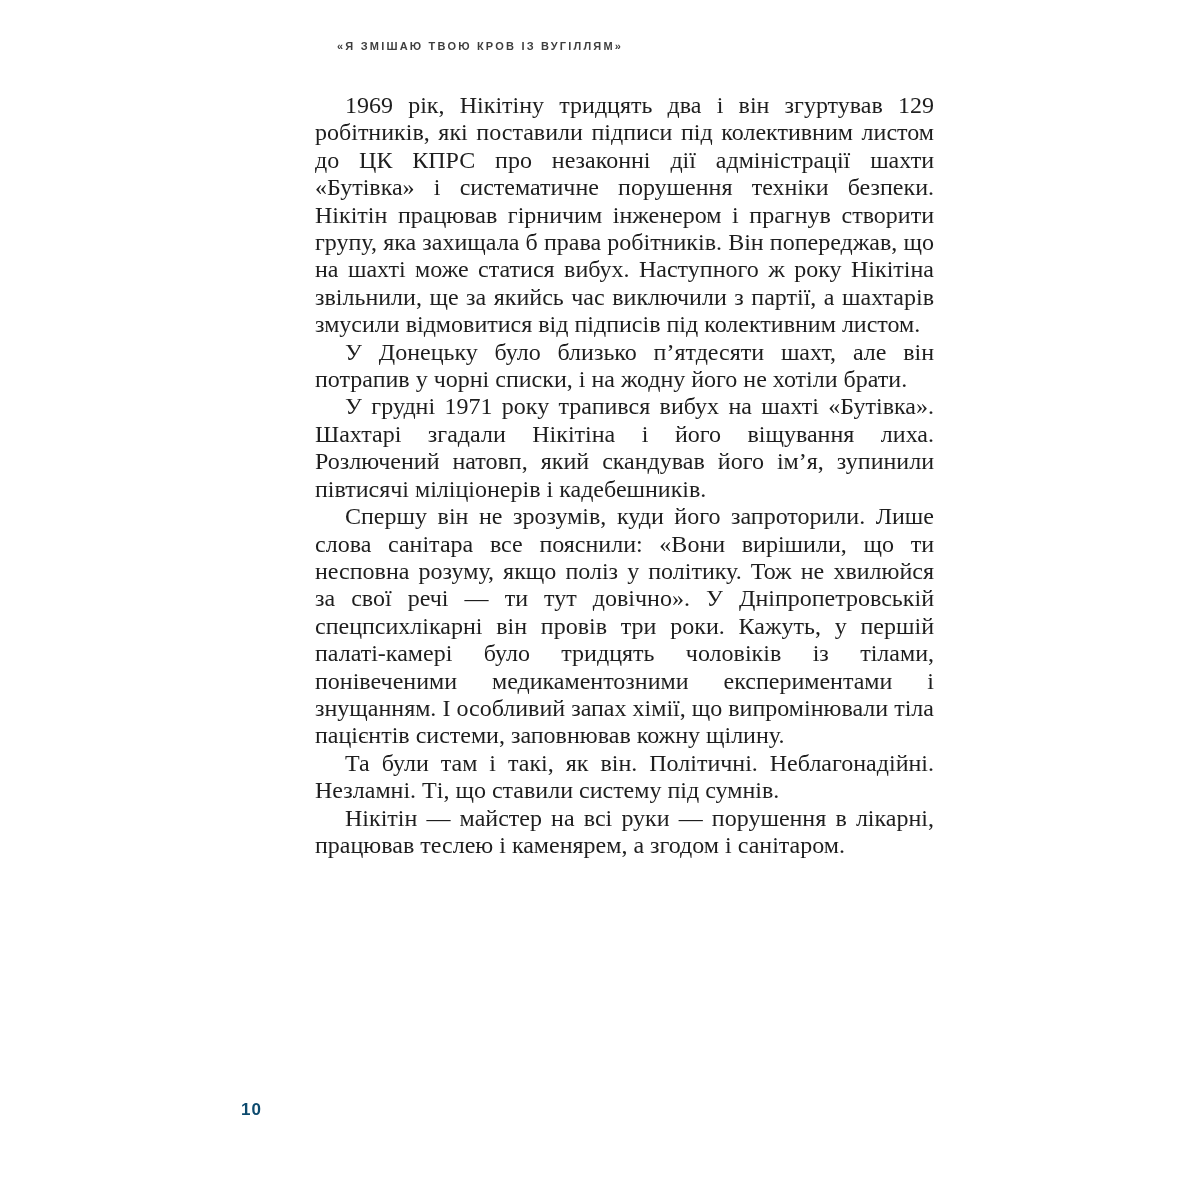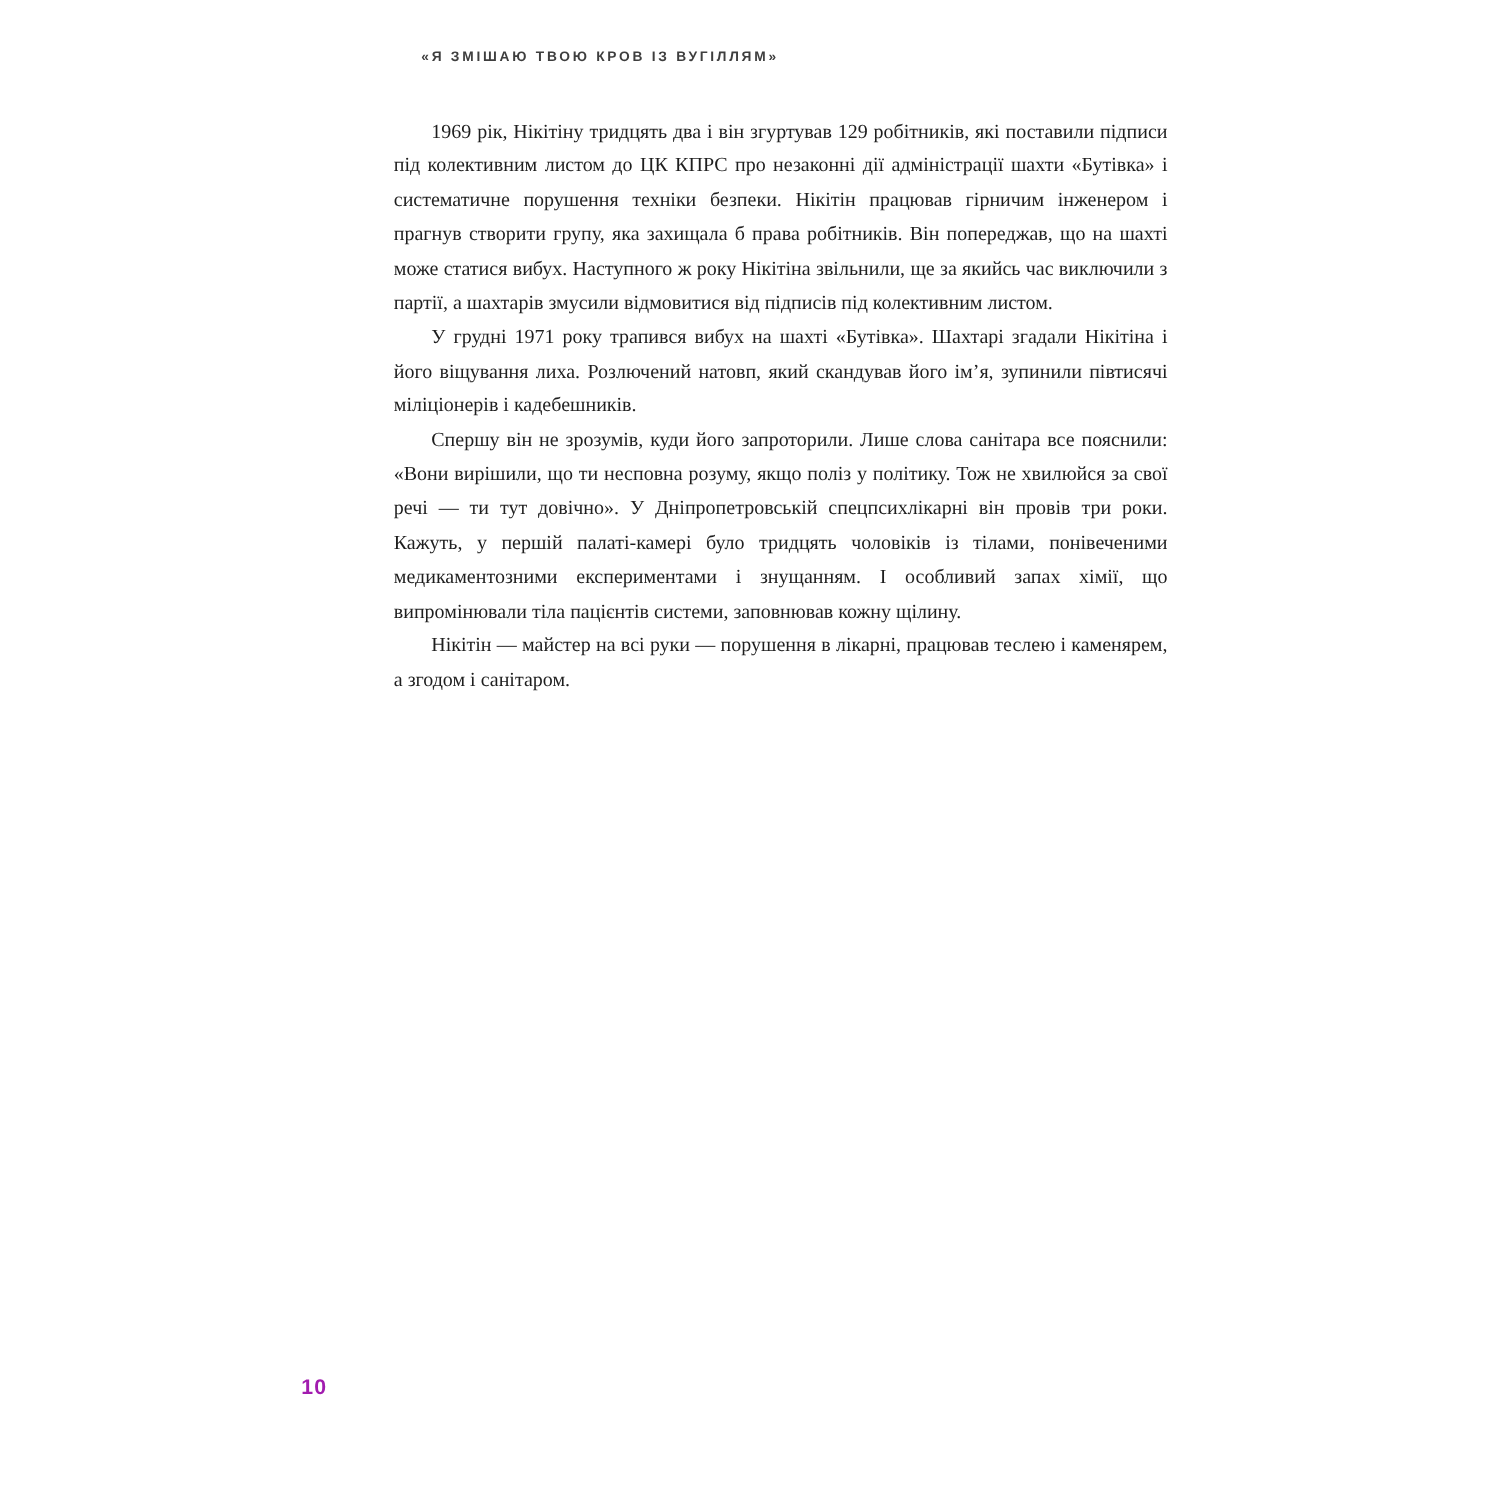--- a/index.html
+++ b/index.html
@@ -25,56 +25,58 @@
     letter-spacing: 2.2px;
     color: #3e3e3e;
     white-space: nowrap;
   }
   .text-block {
     position: absolute;
     left: 315px;
     top: 92px;
     width: 619px;
     font-family: "Liberation Serif", serif;
-    font-size: 16px;
+    font-size: 24px;
     line-height: 27.4px;
     color: #1e1e1e;
     text-align: justify;
     text-justify: inter-word;
     font-feature-settings: "onum" 1;
   }
   .text-block p {
     margin: 0;
     padding: 0;
     text-indent: 30px;
   }
   .page-number {
     position: absolute;
     left: 241px;
     top: 1100px;
     font-family: "Liberation Sans", sans-serif;
     font-size: 17px;
     font-weight: 700;
     letter-spacing: 1px;
-    color: #a21caf;
+    color: #0c4a6e;
   }
 </style>
 </head>
 <body>
 
 <div class="page">
 
   <header class="running-header">
     <span>«Я ЗМІШАЮ ТВОЮ КРОВ ІЗ ВУГІЛЛЯМ»</span>
   </header>
 
   <main class="text-block">
     <p>1969 рік, Нікітіну тридцять два і він згуртував 129 робітників, які поставили підписи під колективним листом до ЦК КПРС про незаконні дії адміністрації шахти «Бутівка» і систематичне порушення техніки безпеки. Нікітін працював гірничим інженером і прагнув створити групу, яка захищала б права робітників. Він попереджав, що на шахті може статися вибух. Наступного ж року Нікітіна звільнили, ще за якийсь час виключили з партії, а шахтарів змусили відмовитися від підписів під колективним листом.</p>
+    <p>У Донецьку було близько п’ятдесяти шахт, але він потрапив у чорні списки, і на жодну його не хотіли брати.</p>
     <p>У грудні 1971 року трапився вибух на шахті «Бутівка». Шахтарі згадали Нікітіна і його віщування лиха. Розлючений натовп, який скандував його ім’я, зупинили півтисячі міліціонерів і кадебешників.</p>
     <p>Спершу він не зрозумів, куди його запроторили. Лише слова санітара все пояснили: «Вони вирішили, що ти несповна розуму, якщо поліз у політику. Тож не хвилюйся за свої речі — ти тут довічно». У Дніпропетровській спецпсихлікарні він провів три роки. Кажуть, у першій палаті-камері було тридцять чоловіків із тілами, понівеченими медикаментозними експериментами і знущанням. І особливий запах хімії, що випромінювали тіла пацієнтів системи, заповнював кожну щілину.</p>
+    <p>Та були там і такі, як він. Політичні. Неблагонадійні. Незламні. Ті, що ставили систему під сумнів.</p>
     <p>Нікітін — майстер на всі руки — порушення в лікарні, працював теслею і каменярем, а згодом і санітаром.</p>
   </main>
 
   <footer>
     <span class="page-number">10</span>
   </footer>
 
 </div>
 
 </body></html>

